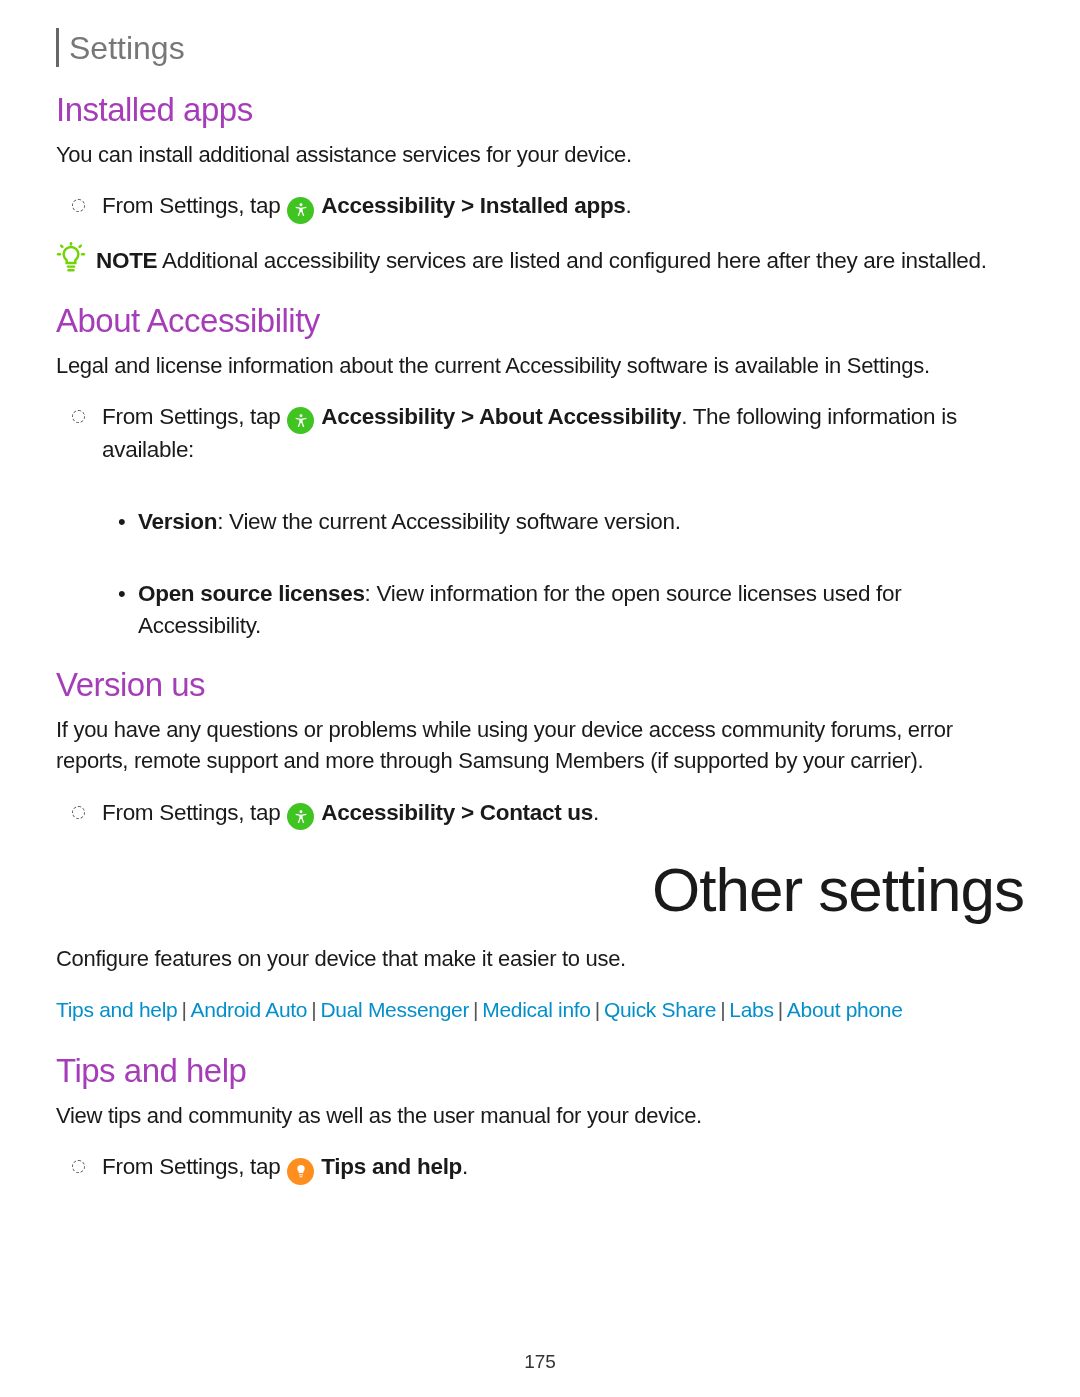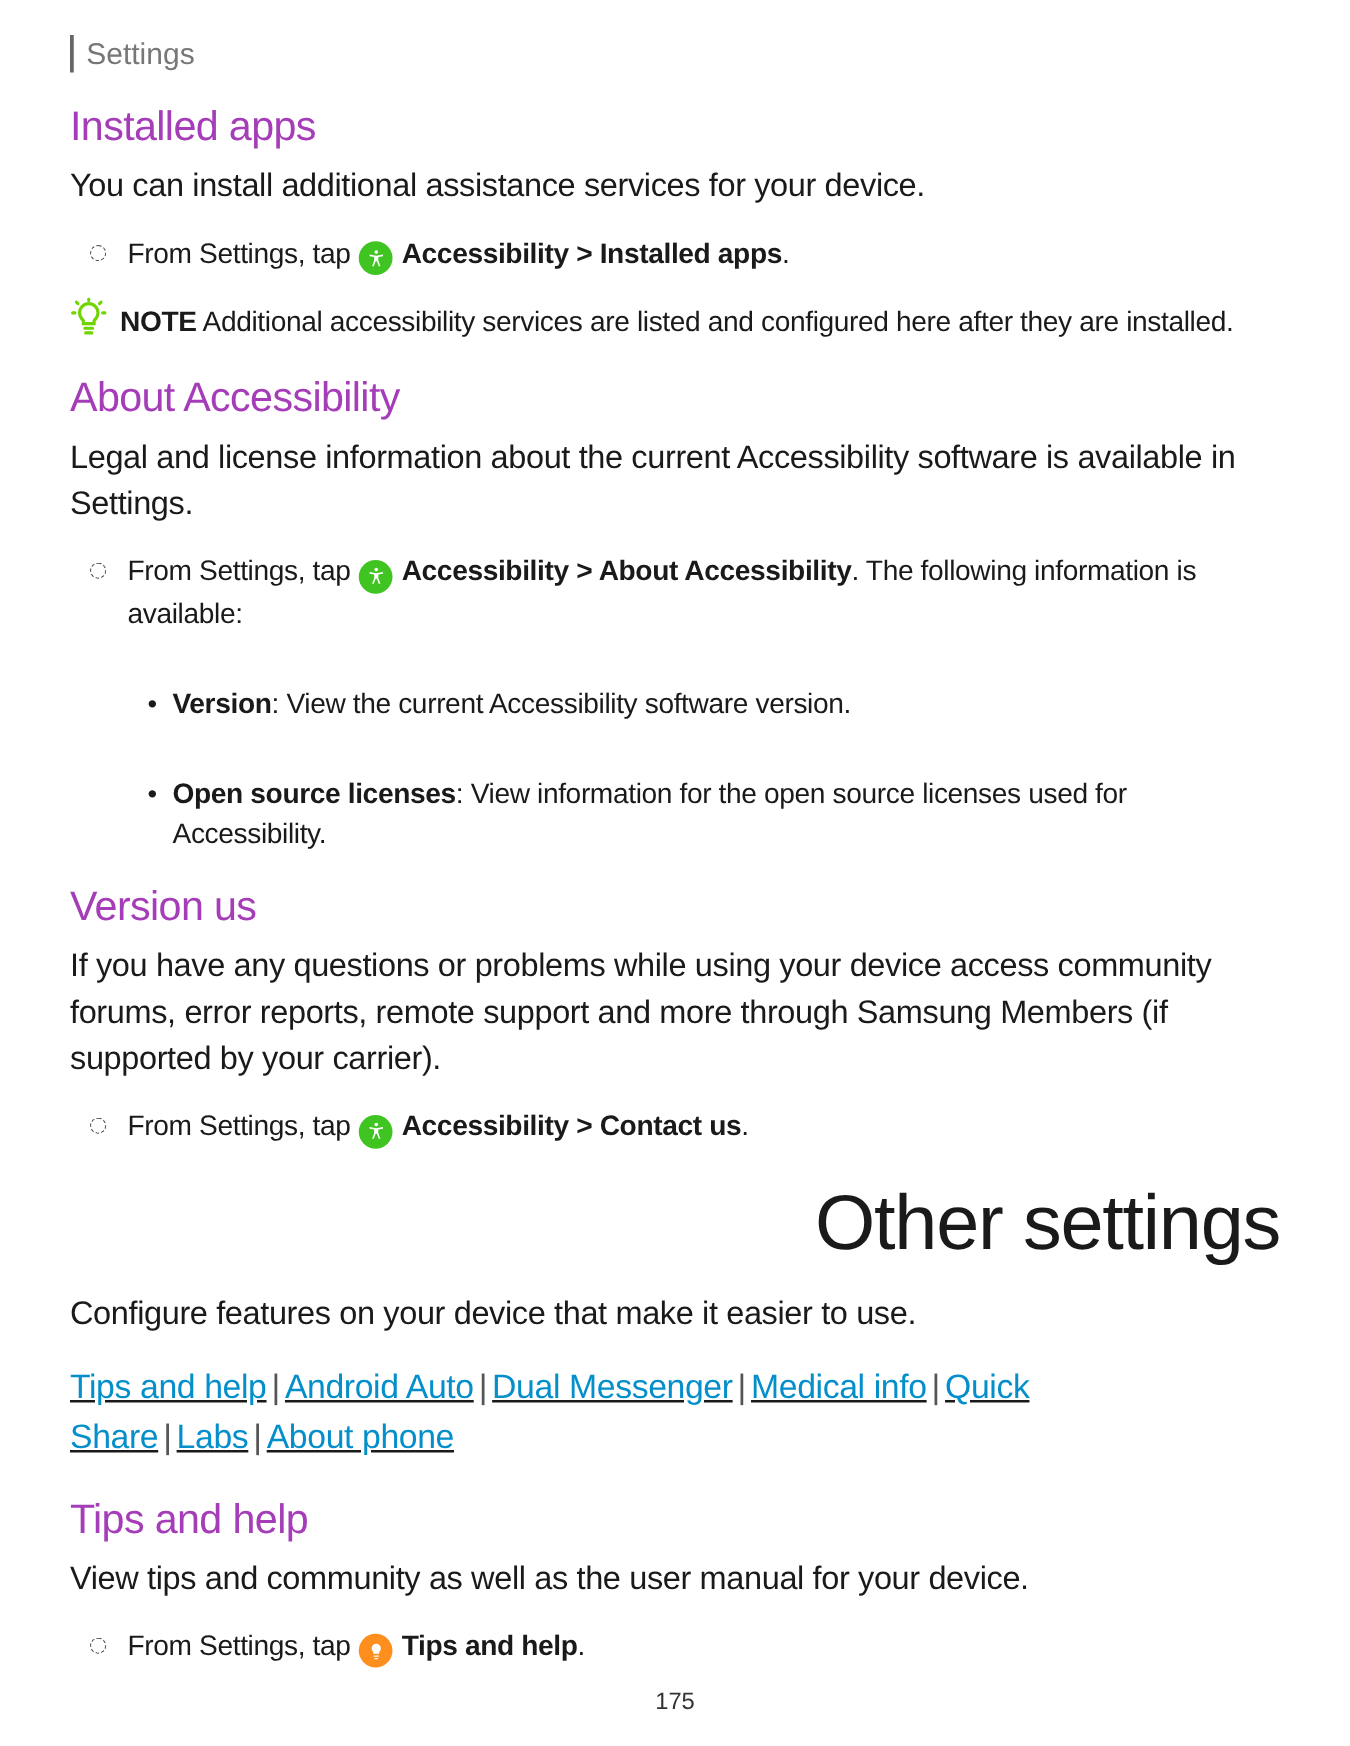--- a/index.html
+++ b/index.html
@@ -16,41 +16,41 @@
     display: flex;
     align-items: stretch;
     margin-bottom: 24px;
   }
   .header-bar {
     width: 3px;
     background: #666;
     margin-right: 10px;
   }
   .header-text {
-    font-size: 24px;
+    font-size: 32px;
     color: #777;
     padding-top: 2px;
   }
   h2.purple {
     font-size: 33px;
     color: #a63db8;
     font-weight: 500;
     margin-bottom: 10px;
     letter-spacing: -0.5px;
   }
   h1.black {
     font-size: 62px;
     color: #1a1a1a;
     font-weight: 400;
     margin-bottom: 18px;
     letter-spacing: -1px;
     text-align: right;
   }
   .para {
-    font-size: 26px;
+    font-size: 22px;
     line-height: 1.42;
     margin-bottom: 20px;
     letter-spacing: -0.3px;
   }
   .circ-list {
     list-style: none;
     padding-left: 46px;
     margin-bottom: 20px;
   }
   .circ-list > li {
@@ -117,25 +117,24 @@
   }
   .note-icon svg { width: 30px; height: 32px; }
   .note-text {
     font-size: 22.5px;
     line-height: 1.42;
     letter-spacing: -0.3px;
   }
   .bold { font-weight: 700; }
   .section { margin-bottom: 24px; }
   .link-run {
-    font-size: 27px;
+    font-size: 21px;
     line-height: 1.5;
     margin-bottom: 26px;
     letter-spacing: -0.3px;
-    text-decoration: underline;
   }
   .link-run a {
     color: #048fcb;
     text-decoration: none;
   }
   .link-sep { color: #555; margin: 0 4px; }
   .page-num {
     position: absolute;
     bottom: 24px;
     left: 0;

